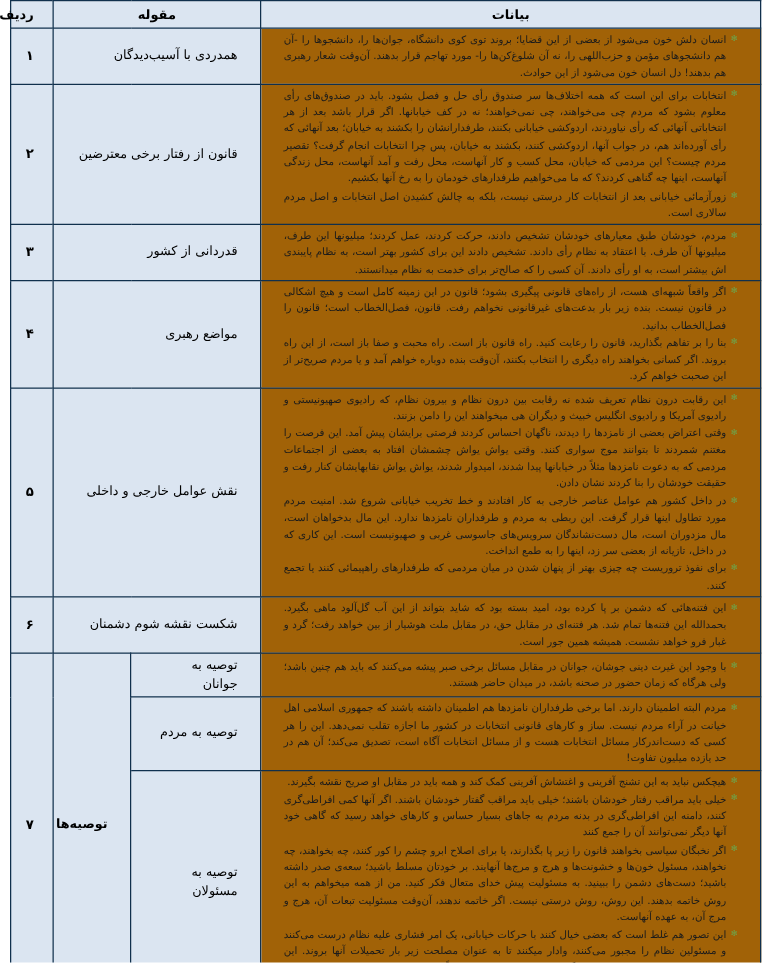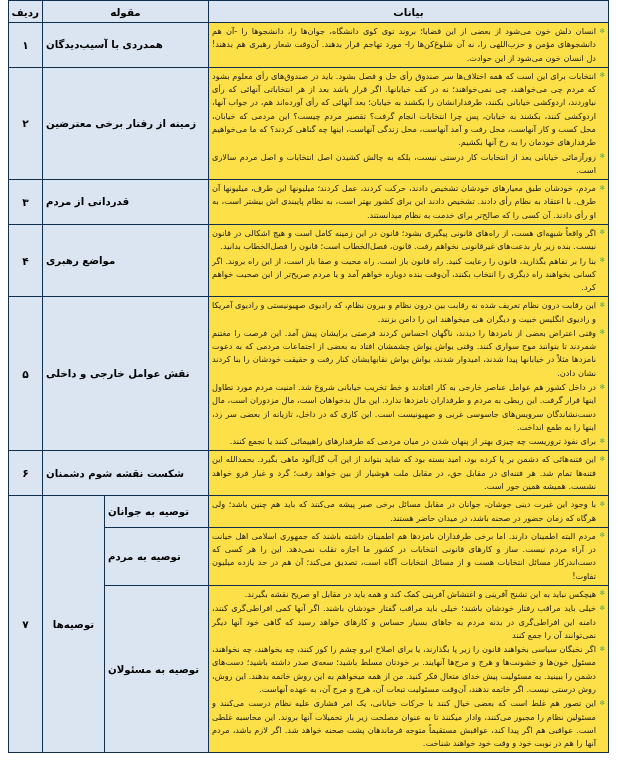--- a/index.html
+++ b/index.html
@@ -33,61 +33,61 @@
   }
   table.tbl {
     width: 600px;
     border-collapse: collapse;
     table-layout: fixed;
     border: 1.4px solid #000000;
   }
   table.tbl td, table.tbl th {
     border: 0.9px solid #10304d;
     vertical-align: middle;
-    padding: 2px 3px;
+    padding: 2px 18px;
   }
   
   col.c-radif   { width: 34px; }
   col.c-sub     { width: 62px; }
   col.c-maqule  { width: 104px; }
   col.c-bayanat { width: 400px; }
 
   thead th {
     background: #dbe5f1;
     font-weight: bold;
     font-size: 10.4px;
     color: #000000;
     text-align: center;
     height: 22px;
     padding: 3px 2px;
   }
   td.cat {
     background: #dbe5f1;
-    text-align: left;
-    font-weight: bold;
+    text-align: right;
+    font-weight: normal;
     font-size: 10.2px;
     color: #000;
     line-height: 1.5;
   }
   td.cat-group {
     background: #dbe5f1;
     text-align: center;
     font-weight: bold;
     font-size: 10.2px;
     color: #000;
   }
   td.num {
     background: #dbe5f1;
     text-align: center;
     font-weight: bold;
     font-size: 10.6px;
     color: #000;
   }
   td.body {
-    background: #fde047;
+    background: #a16207;
     text-align: justify;
     text-justify: inter-word;
     font-size: 8.2px;
     line-height: 1.62;
     color: #1b1b1b;
     padding: 2.5px 4px 3.5px 4px;
   }
   ul.bullets {
     margin: 0;
     padding: 0;
@@ -144,31 +144,31 @@
         <td class="num">۱</td>
       </tr>
 
       <tr>
         <td class="body">
           <ul class="bullets">
             <li>انتخابات برای این است که همه اختلاف‌ها سر صندوق رأی حل و فصل بشود. باید در صندوق‌های رأی معلوم بشود که مردم چی می‌خواهند، چی نمی‌خواهند؛ نه در کف خیابانها. اگر قرار باشد بعد از هر انتخاباتی آنهائی که رأی نیاوردند، اردوکشی خیابانی بکنند، طرفدارانشان را بکشند به خیابان؛ بعد آنهائی که رأی آورده‌اند هم، در جواب آنها، اردوکشی کنند، بکشند به خیابان، پس چرا انتخابات انجام گرفت؟ تقصیر مردم چیست؟ این مردمی که خیابان، محل کسب و کار آنهاست، محل رفت و آمد آنهاست، محل زندگی آنهاست، اینها چه گناهی کردند؟ که ما می‌خواهیم طرفدارهای خودمان را به رخ آنها بکشیم.</li>
             <li>زورآزمائی خیابانی بعد از انتخابات کار درستی نیست، بلکه به چالش کشیدن اصل انتخابات و اصل مردم سالاری است.</li>
           </ul>
         </td>
-        <td class="cat" colspan="2">زمینه از رفتار برخی معترضین</td>
+        <td class="cat" colspan="2">قانون از رفتار برخی معترضین</td>
         <td class="num">۲</td>
       </tr>
 
       <tr>
         <td class="body">
           <ul class="bullets">
             <li>مردم، خودشان طبق معیارهای خودشان تشخیص دادند، حرکت کردند، عمل کردند؛ میلیونها این طرف، میلیونها آن طرف. با اعتقاد به نظام رأی دادند. تشخیص دادند این برای کشور بهتر است، به نظام پایبندی اش بیشتر است، به او رأی دادند. آن کسی را که صالح‌تر برای خدمت به نظام میدانستند.</li>
           </ul>
         </td>
-        <td class="cat" colspan="2">قدردانی از مردم</td>
+        <td class="cat" colspan="2">قدردانی از کشور</td>
         <td class="num">۳</td>
       </tr>
 
       <tr>
         <td class="body">
           <ul class="bullets">
             <li>اگر واقعاً شبهه‌ای هست، از راه‌های قانونی پیگیری بشود؛ قانون در این زمینه کامل است و هیچ اشکالی در قانون نیست. بنده زیر بار بدعت‌های غیرقانونی نخواهم رفت. قانون، فصل‌الخطاب است؛ قانون را فصل‌الخطاب بدانید.</li>
             <li>بنا را بر تفاهم بگذارید، قانون را رعایت کنید. راه قانون باز است. راه محبت و صفا باز است، از این راه بروند. اگر کسانی بخواهند راه دیگری را انتخاب بکنند، آن‌وقت بنده دوباره خواهم آمد و یا مردم صریح‌تر از این صحبت خواهم کرد.</li>
           </ul>
         </td>

